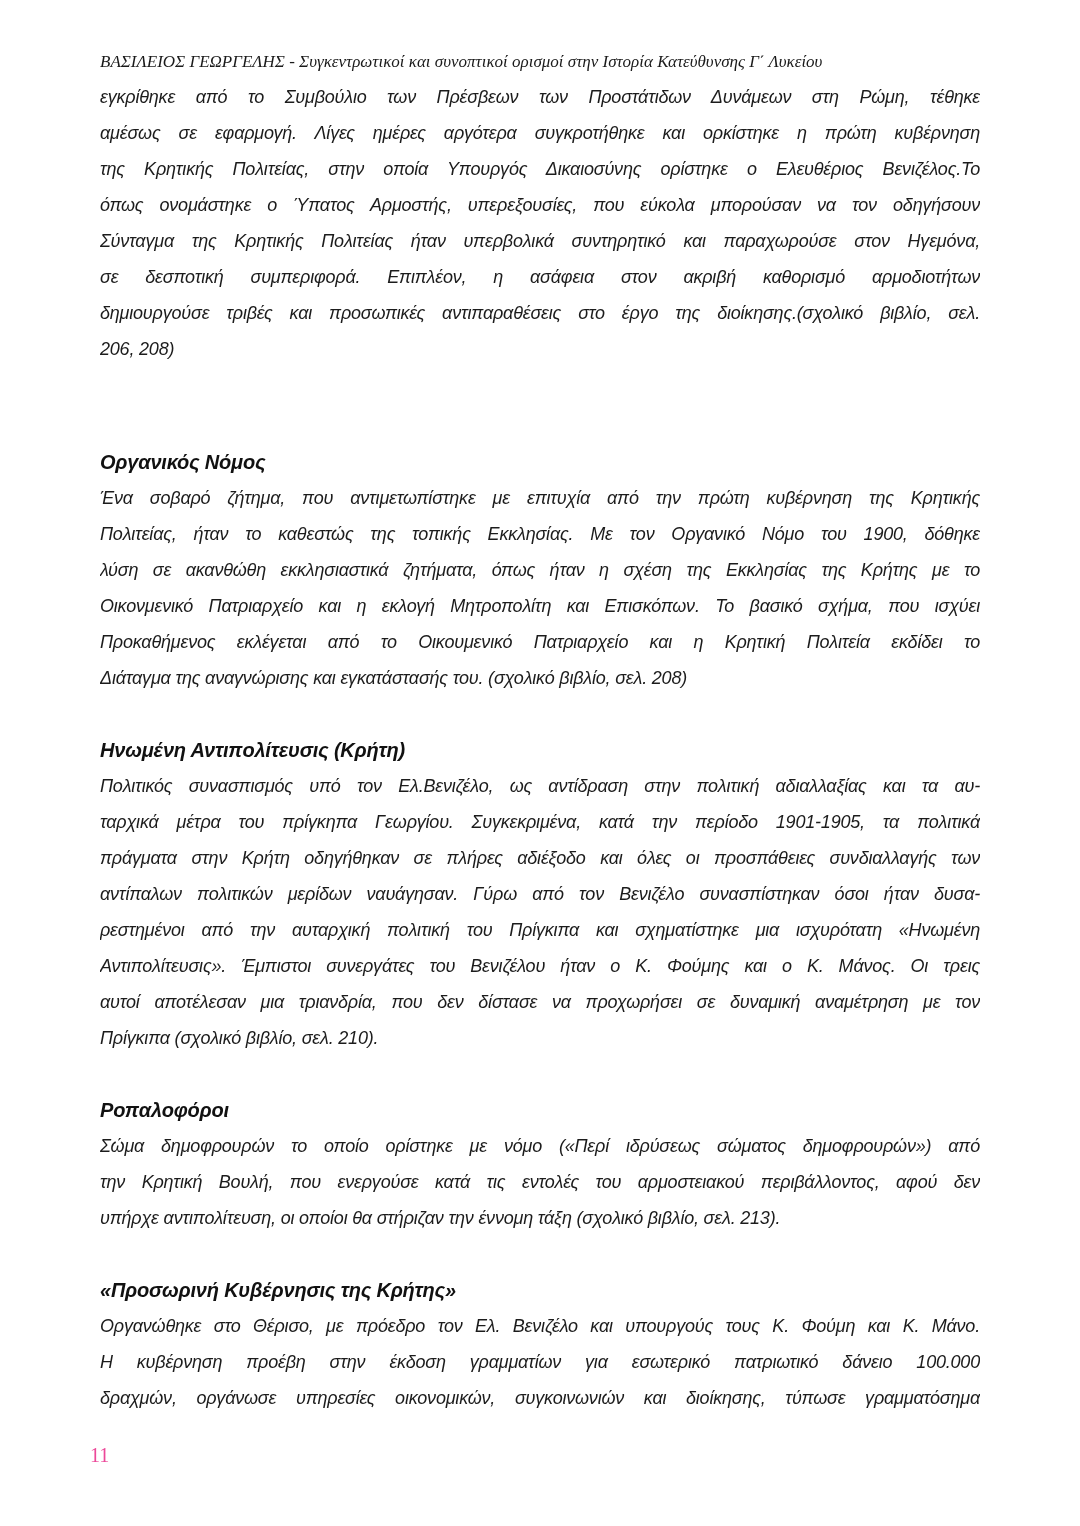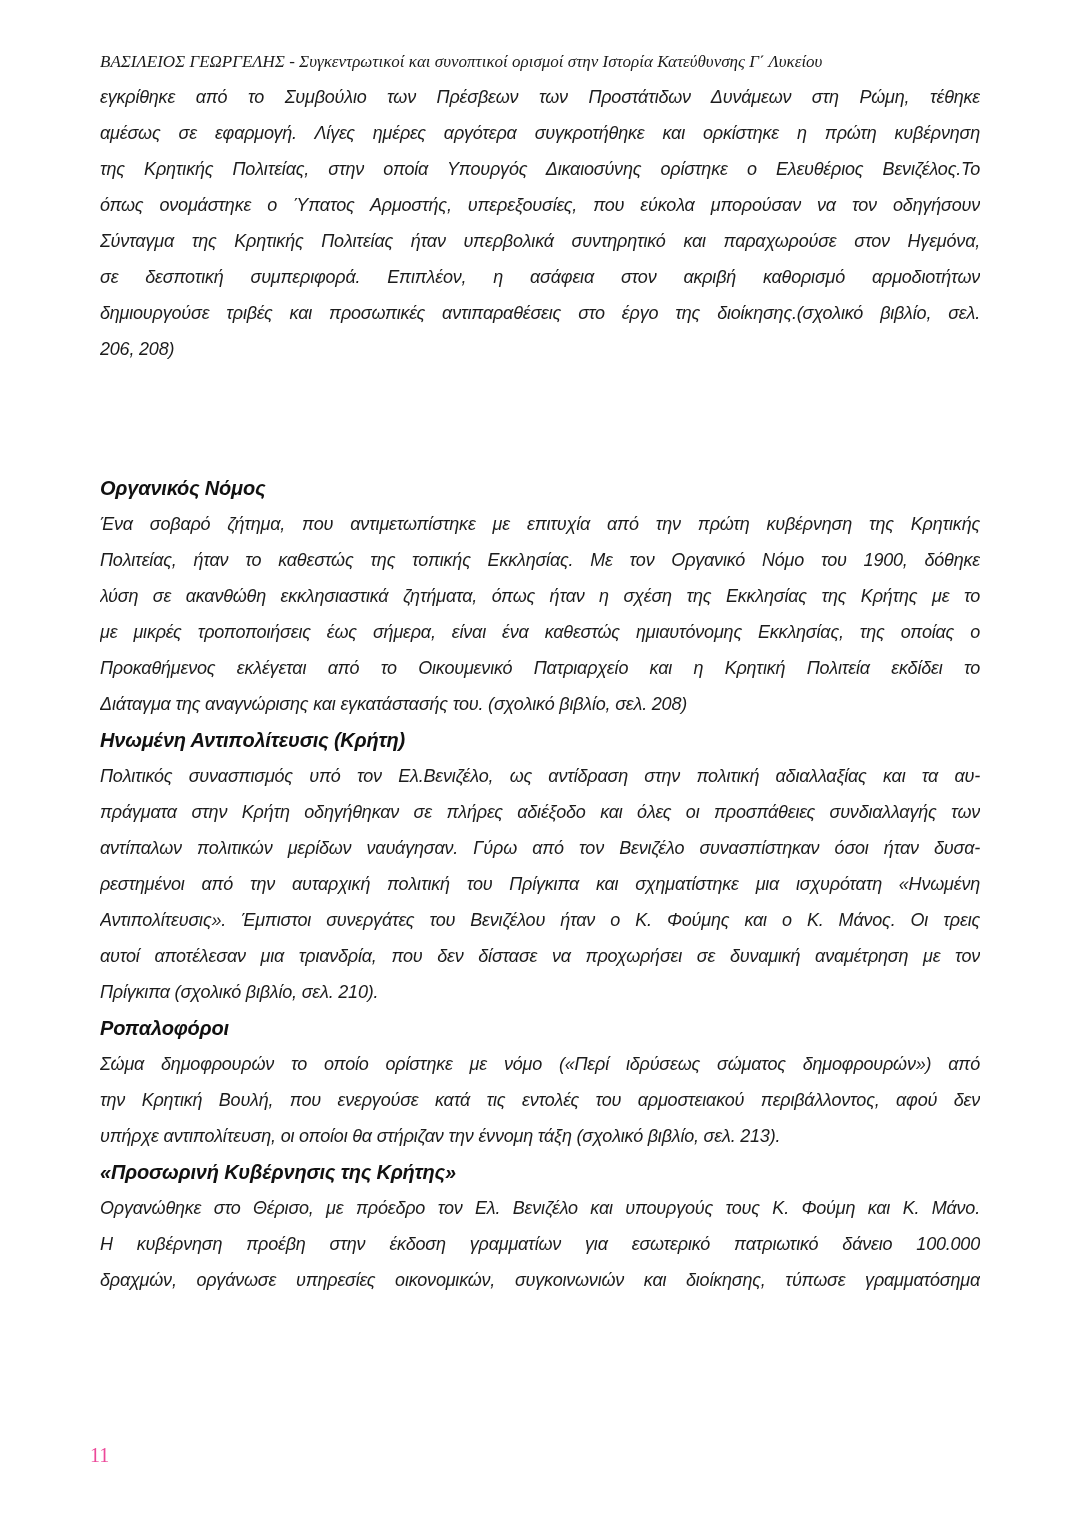--- a/index.html
+++ b/index.html
@@ -25,22 +25,22 @@
   .running-header {
     font-family: "Liberation Serif", "DejaVu Serif", serif;
     font-style: italic;
     font-size: 17px;
     line-height: 24px;
     color: #1a1a1a;
     white-space: nowrap;
   }
   .section { margin: 0; }
   .section.first     { margin-top: 5px;  }
-  .section.gap-large { margin-top: 103px; }
-  .section.gap-normal{ }
+  .section.gap-large { margin-top: 77px; }
+  .section.gap-normal{ margin-top: 36px; }
   .heading {
     margin: 0;
     font-size: 20px;
     font-weight: bold;
     font-style: italic;
     line-height: 36px;
     color: #111111;
     letter-spacing: -0.2px;
   }
   .line {
@@ -78,27 +78,28 @@
           <div class="line just">Σύνταγμα της Κρητικής Πολιτείας ήταν υπερβολικά συντηρητικό και παραχωρούσε στον Ηγεμόνα,</div>
           <div class="line just">σε δεσποτική συμπεριφορά. Επιπλέον, η ασάφεια στον ακριβή καθορισμό αρμοδιοτήτων</div>
           <div class="line just">δημιουργούσε τριβές και προσωπικές αντιπαραθέσεις στο έργο της διοίκησης.(σχολικό βιβλίο, σελ.</div>
           <div class="line nojust">206, 208)</div>
         </section>
         <section class="section gap-large">
           <h2 class="heading">Οργανικός Νόμος</h2>
           <div class="line just">Ένα σοβαρό ζήτημα, που αντιμετωπίστηκε με επιτυχία από την πρώτη κυβέρνηση της Κρητικής</div>
           <div class="line just">Πολιτείας, ήταν το καθεστώς της τοπικής Εκκλησίας. Με τον Οργανικό Νόμο του 1900, δόθηκε</div>
           <div class="line just">λύση σε ακανθώθη εκκλησιαστικά ζητήματα, όπως ήταν η σχέση της Εκκλησίας της Κρήτης με το</div>
-          <div class="line just">με μικρές τροποποιήσεις έως σήμερα, είναι ένα καθεστώς ημιαυτόνομης Εκκλησίας, της οποίας ο</div>
+          <div class="line just">Οικονμενικό Πατριαρχείο και η εκλογή Μητροπολίτη και Επισκόπων. Το βασικό σχήμα, που ισχύει</div>
           <div class="line just">Προκαθήμενος εκλέγεται από το Οικουμενικό Πατριαρχείο και η Κρητική Πολιτεία εκδίδει το</div>
           <div class="line nojust">Διάταγμα της αναγνώρισης και εγκατάστασής του. (σχολικό βιβλίο, σελ. 208)</div>
         </section>
         <section class="section gap-normal">
           <h2 class="heading">Ηνωμένη Αντιπολίτευσις (Κρήτη)</h2>
           <div class="line just">Πολιτικός συνασπισμός υπό τον Ελ.Βενιζέλο, ως αντίδραση στην πολιτική αδιαλλαξίας και τα αυ-</div>
+          <div class="line just">ταρχικά μέτρα του πρίγκηπα Γεωργίου. Συγκεκριμένα, κατά την περίοδο 1901-1905, τα πολιτικά</div>
           <div class="line just">πράγματα στην Κρήτη οδηγήθηκαν σε πλήρες αδιέξοδο και όλες οι προσπάθειες συνδιαλλαγής των</div>
           <div class="line just">αντίπαλων πολιτικών μερίδων ναυάγησαν. Γύρω από τον Βενιζέλο συνασπίστηκαν όσοι ήταν δυσα-</div>
           <div class="line just">ρεστημένοι από την αυταρχική πολιτική του Πρίγκιπα και σχηματίστηκε μια ισχυρότατη «Ηνωμένη</div>
           <div class="line just">Αντιπολίτευσις». Έμπιστοι συνεργάτες του Βενιζέλου ήταν ο Κ. Φούμης και ο Κ. Μάνος. Οι τρεις</div>
           <div class="line just">αυτοί αποτέλεσαν μια τριανδρία, που δεν δίστασε να προχωρήσει σε δυναμική αναμέτρηση με τον</div>
           <div class="line nojust">Πρίγκιπα (σχολικό βιβλίο, σελ. 210).</div>
         </section>
         <section class="section gap-normal">
           <h2 class="heading">Ροπαλοφόροι</h2>
           <div class="line just">Σώμα δημοφρουρών το οποίο ορίστηκε με νόμο («Περί ιδρύσεως σώματος δημοφρουρών») από</div>

